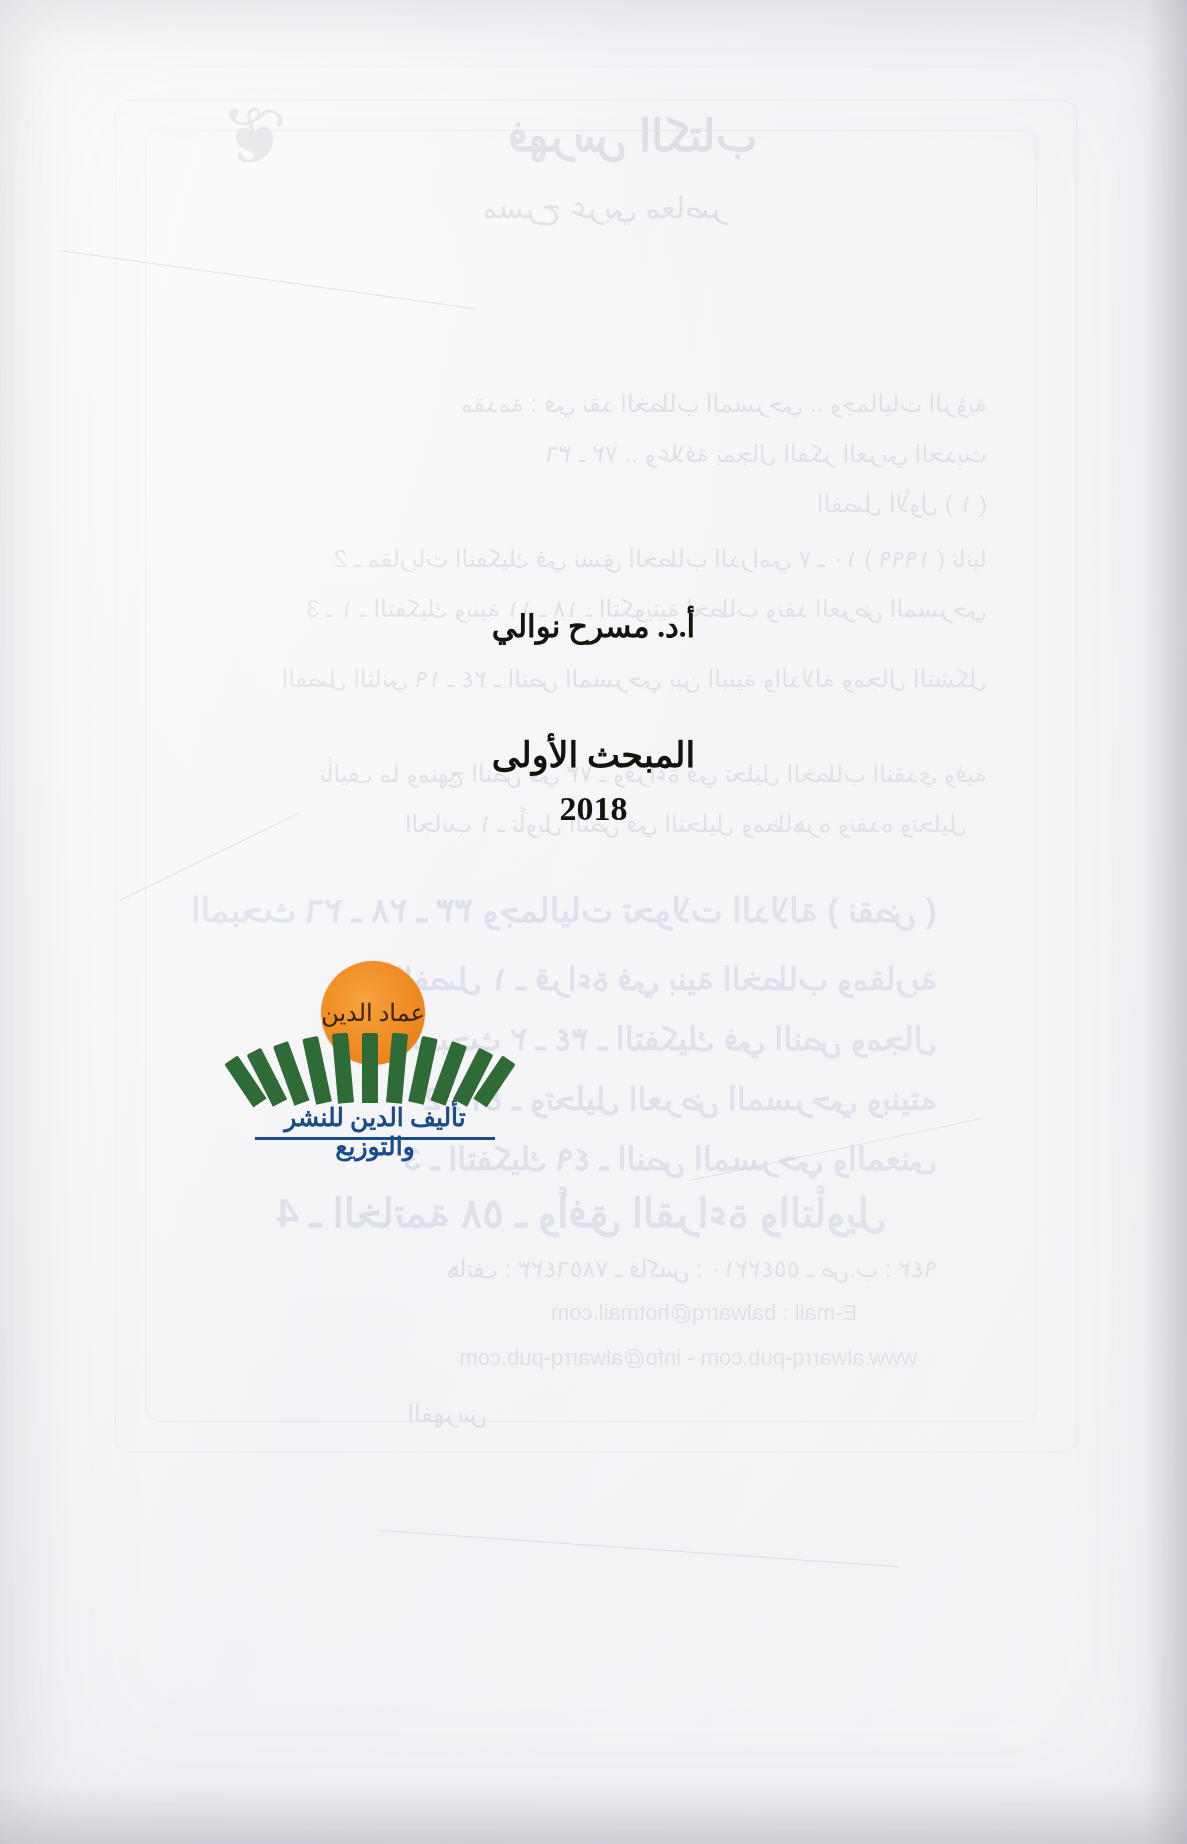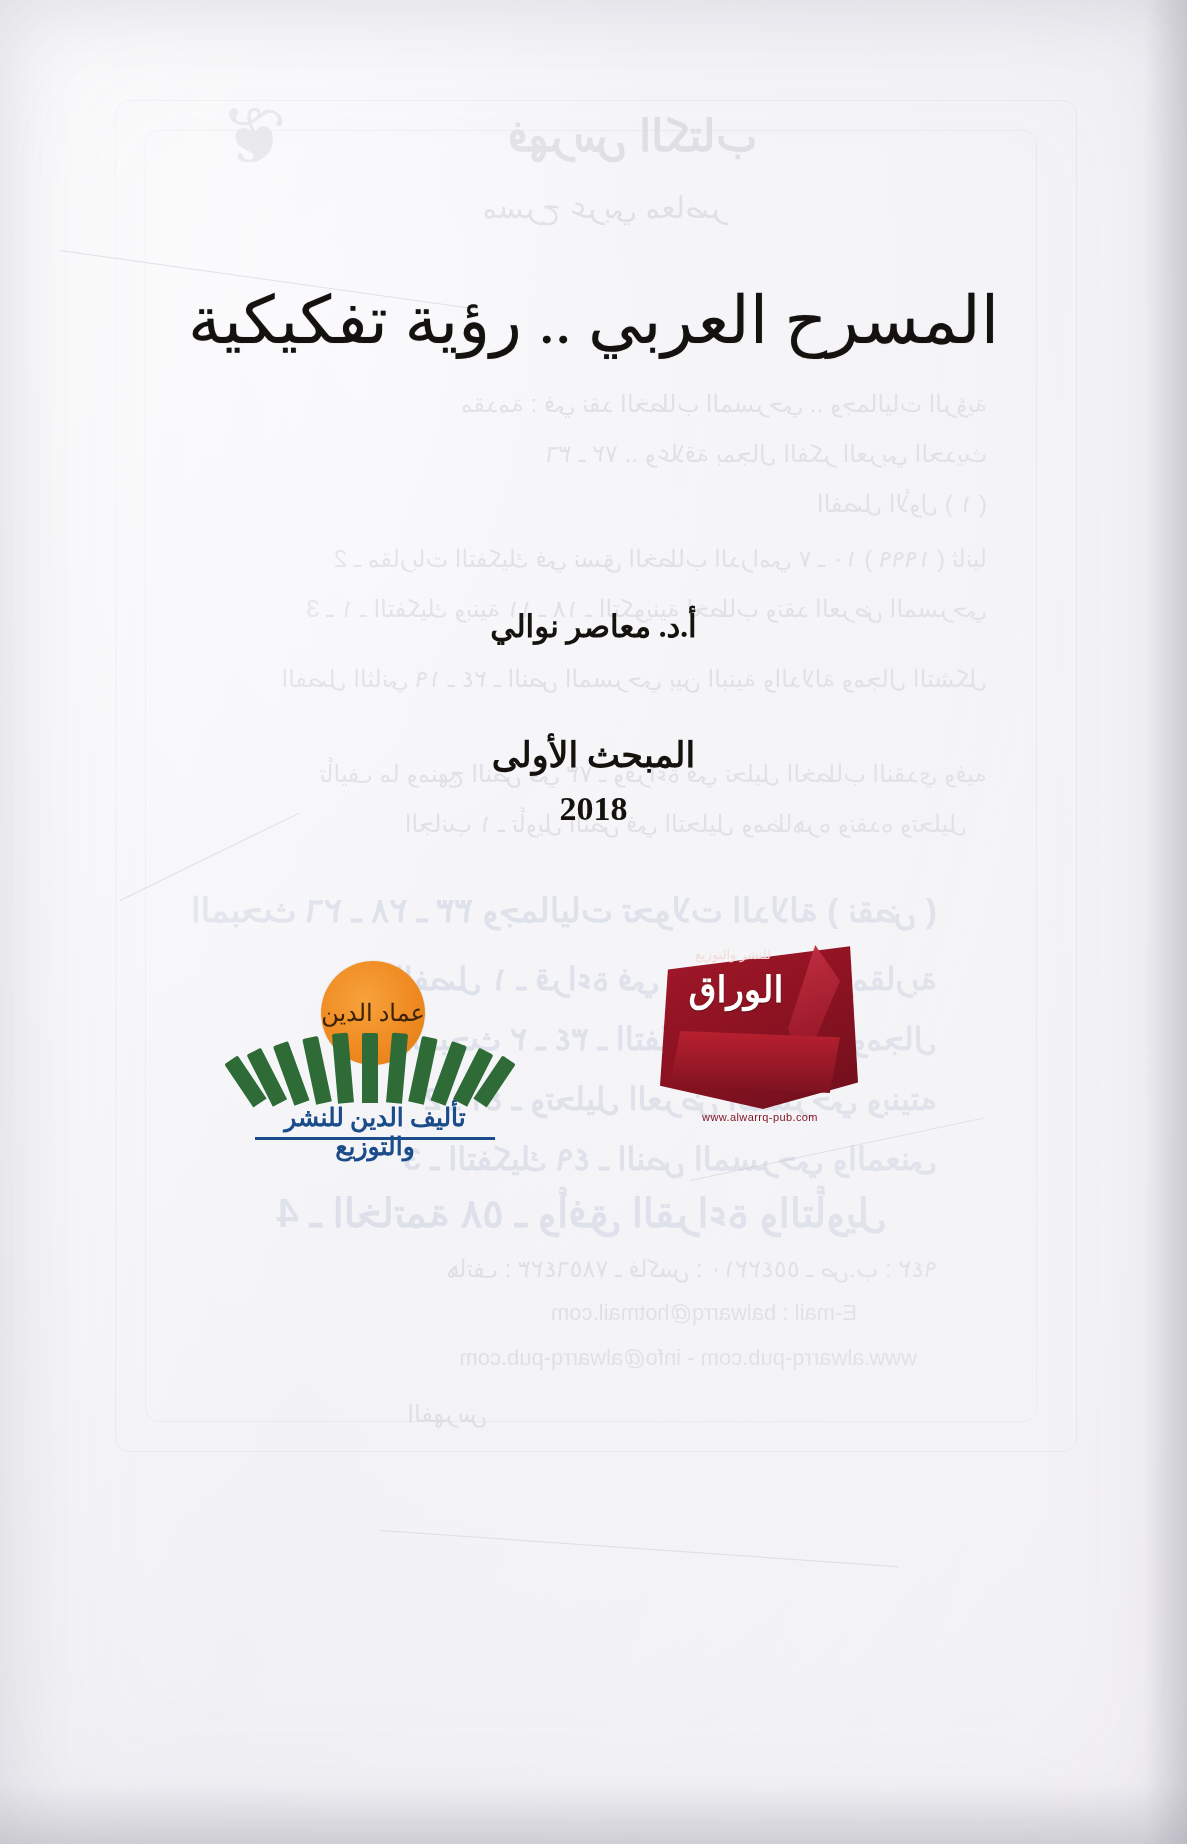--- a/index.html
+++ b/index.html
@@ -327,23 +327,22 @@
   </div>
 
   <div class="paper-tint"></div>
   <div class="scratch" style="left:60px; top:250px; width:420px; height:1px; transform: rotate(8deg);"></div>
   <div class="scratch" style="left:690px; top:1180px; width:300px; height:1px; transform: rotate(-12deg);"></div>
   <div class="scratch" style="left:380px; top:1530px; width:520px; height:1px; transform: rotate(4deg);"></div>
   <div class="scratch" style="left:120px; top:900px; width:200px; height:1px; transform: rotate(-26deg);"></div>
 
   <div class="content">
 
-    <div class="title">المسرح العربي .. رؤية تفكيكية</div>
-
-    <div class="author">أ.د.  معاصر نوالي</div>
+
+    <div class="author">أ.د.  مسرح نوالي</div>
 
     <div class="edition">المبحث الأولى</div>
 
     <div class="year">2018</div>
 
     <div class="logos">
 
       <div class="logo-emad">
         <div class="emad-sun">
           <div class="emad-sun-script">عماد الدين</div>
@@ -358,28 +357,20 @@
           <div class="emad-leaf" style="left:136px; height:70px; transform: rotate(5deg);"></div>
           <div class="emad-leaf" style="left:158px; height:67px; transform: rotate(12deg);"></div>
           <div class="emad-leaf" style="left:180px; height:63px; transform: rotate(20deg);"></div>
           <div class="emad-leaf" style="left:202px; height:58px; transform: rotate(27deg);"></div>
           <div class="emad-leaf" style="left:222px; height:52px; transform: rotate(34deg);"></div>
         </div>
         <div class="emad-name">تأليف الدين للنشر والتوزيع</div>
         <div class="emad-rule"></div>
       </div>
 
-      <div class="logo-warraq">
-        <div class="warraq-body"></div>
-        <div class="warraq-quill"></div>
-        <div class="warraq-slab"></div>
-        <div class="warraq-top">للنشر والتوزيع</div>
-        <div class="warraq-name">الوراق</div>
-        <div class="warraq-url">www.alwarrq-pub.com</div>
-      </div>
 
     </div>
   </div>
 
   <div class="vignette"></div>
   <div class="edge-dark-right"></div>
   <div class="edge-dark-bottom"></div>
 </div>
 
 </body></html>

